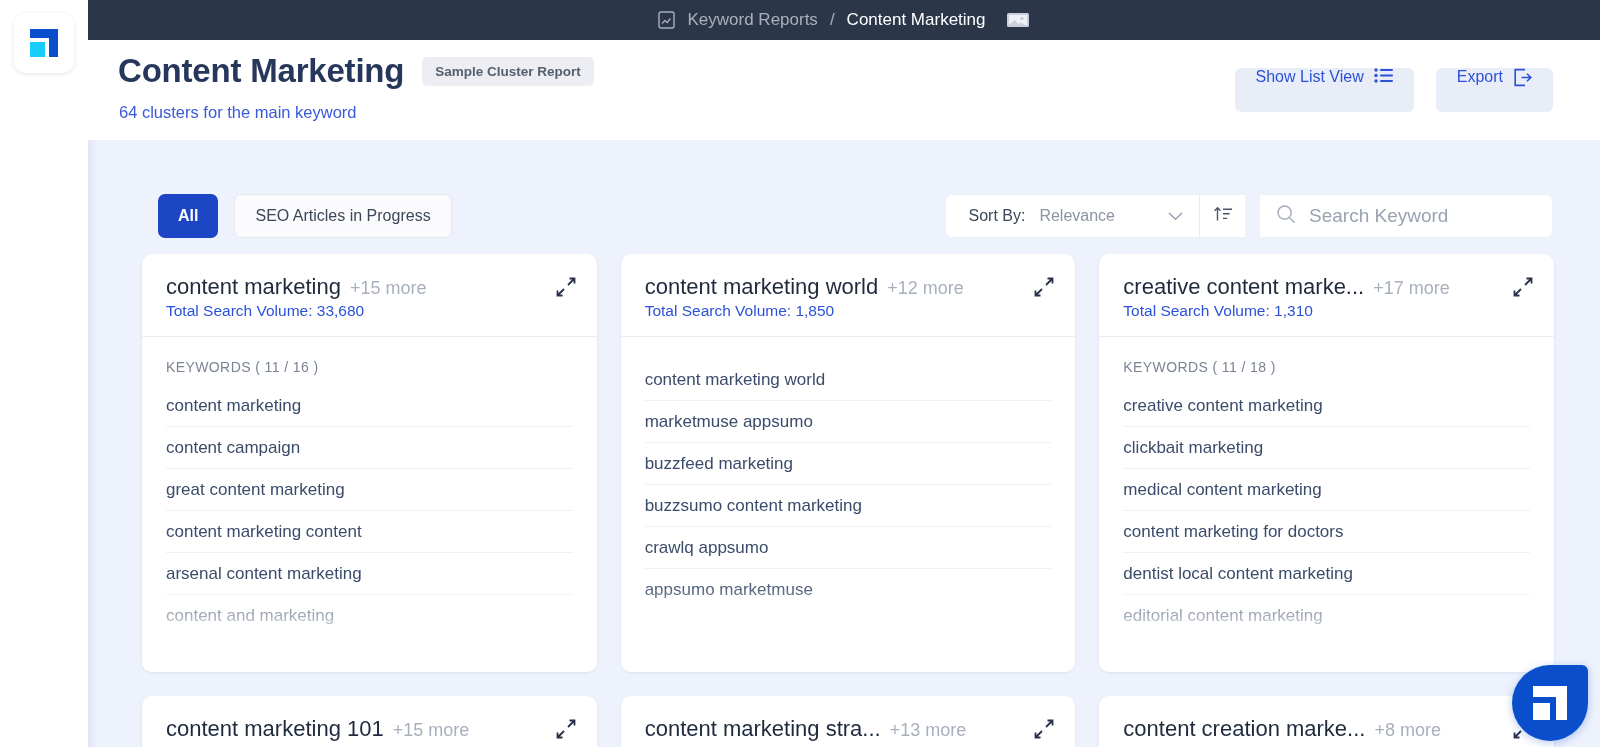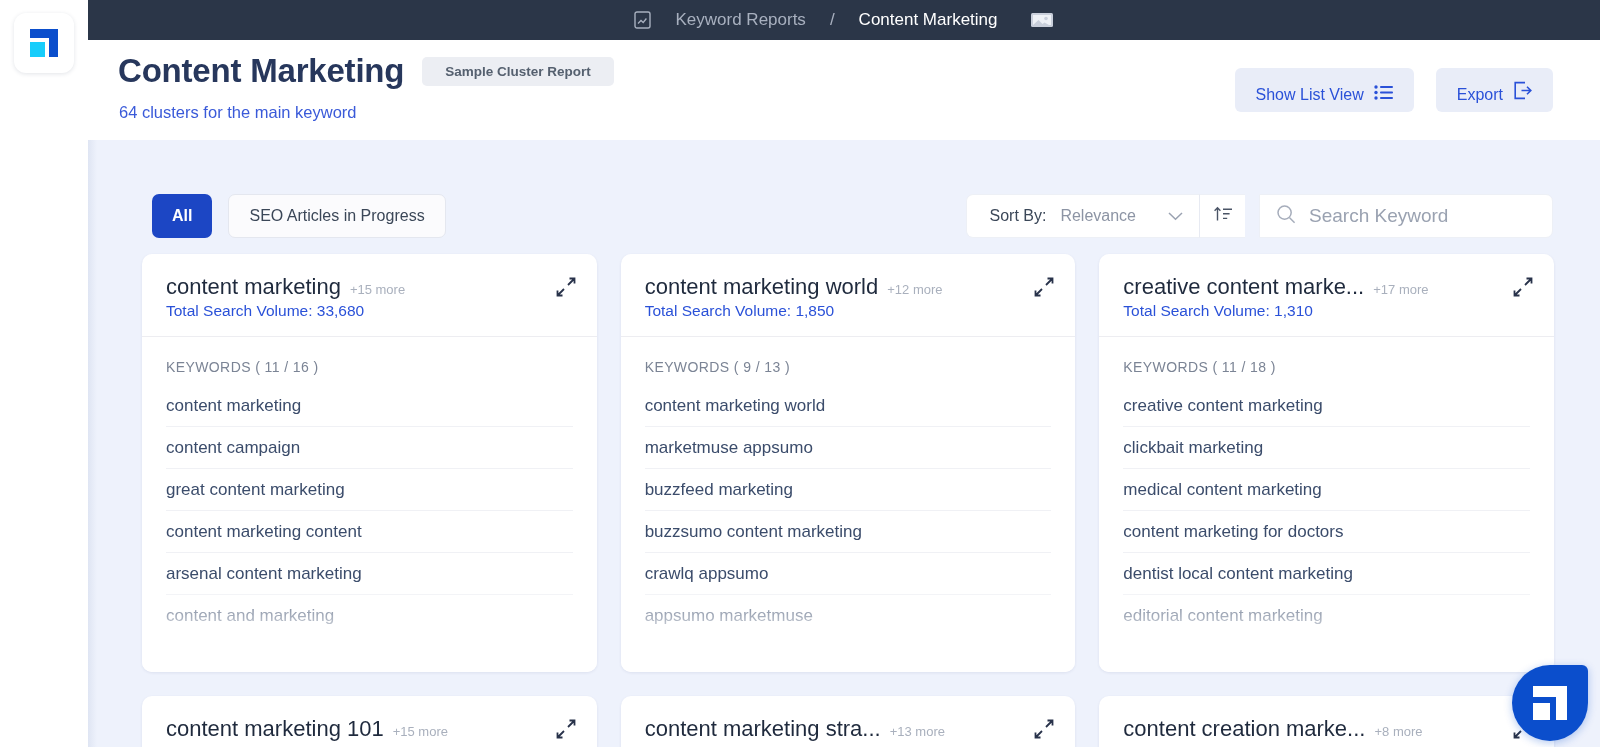--- a/index.html
+++ b/index.html
@@ -32,84 +32,84 @@
   .logo-mark .sq {
     position: absolute; left: 0; bottom: 0; width: 15px; height: 15px; background: #17cdfb;
   }
 
   
   .topbar {
     position: absolute; left: 88px; top: 0; width: 1512px; height: 40px;
     background: #2b3648; display: flex; align-items: center; justify-content: center;
     z-index: 5;
   }
-  .crumbs { display: flex; align-items: center; gap: 24px; font-size: 17px; }
+  .crumbs { display: flex; align-items: center; gap: 12px; font-size: 17px; }
   .crumb-muted { color: #a8b0bf; }
   .crumb-sep { color: #a8b0bf; }
   .crumb-current { color: #ffffff; }
   .crumb-icon { display: inline-flex; align-items: center; }
 
   
   .page-header {
     position: absolute; left: 88px; top: 40px; width: 1512px; height: 100px;
     background: #ffffff; z-index: 4;
   }
   .title-row { position: absolute; left: 30px; top: 12px; display: flex; align-items: center; gap: 18px; }
   .page-title {
     font-size: 33px; font-weight: bold; color: #27375c; letter-spacing: -.2px;
   }
   .sample-badge {
     background: #eceef3; color: #55606f; font-size: 13.5px; font-weight: bold;
-    padding: 7px 23px; border-radius: 5px; white-space: nowrap;
+    padding: 7px 13px; border-radius: 5px; white-space: nowrap;
   }
   .subtitle {
     position: absolute; left: 31px; top: 63px;
     font-size: 16.5px; color: #3a5ad9;
   }
   .header-actions {
     position: absolute; right: 47px; top: 28px; display: flex; gap: 22px;
   }
   .hdr-btn {
     background: #e9edf8; color: #2a51d8; border: none;
     font-family: inherit; font-size: 16px; border-radius: 6px;
-    height: 44px; padding: 8px 21px; display: flex; align-items: flex-end; gap: 10px;
+    height: 44px; padding: 0 21px; display: flex; align-items: flex-start; gap: 10px;
     cursor: pointer; white-space: nowrap;
   }
 
   
   .content {
     position: absolute; left: 88px; top: 140px; width: 1512px; height: 607px;
     background: #eef2fc; overflow: hidden;
   }
   .content::before {
     content: ""; position: absolute; left: 0; top: 0; width: 9px; height: 607px;
     background: linear-gradient(to right, #dfe5f3, #eef2fc);
   }
 
   .toolbar {
-    position: absolute; left: 64px; top: 54px; right: 47px; height: 44px;
+    position: absolute; left: 70px; top: 54px; right: 47px; height: 44px;
   }
   .filters { position: absolute; left: 0; top: 0; display: flex; gap: 16px; }
   .chip {
     height: 44px; padding: 0 20px; border-radius: 7px; font-size: 16px;
     display: flex; align-items: center; cursor: pointer; font-family: inherit;
     white-space: nowrap;
   }
   .chip.active { background: #1c46c4; color: #ffffff; font-weight: bold; border: none; }
   .chip.inactive { background: #fbfbfd; color: #3b4758; border: 1px solid #e4e7ef; }
 
   .right-tools { position: absolute; right: 0; top: 0; display: flex; }
   .sort-box {
     height: 44px; background: #ffffff; border-radius: 7px 0 0 7px;
     display: flex; align-items: center; padding: 0 0 0 22px; gap: 14px;
     border: 1px solid #edf0f6; border-right: none; justify-content: center;
   }
   .sort-label { font-size: 16px; color: #3b4758; }
   .sort-value {
-    font-size: 16px; color: #8c94a4; display: flex; align-items: center; gap: 32px;
+    font-size: 16px; color: #8c94a4; display: flex; align-items: center; gap: 53px;
     cursor: pointer; padding-right: 16px;
   }
   .sort-dir {
     width: 46px; height: 44px; background: #ffffff; border-left: 1px solid #e7eaf2;
     display: flex; align-items: center; justify-content: center; cursor: pointer;
     border-top: 1px solid #edf0f6; border-bottom: 1px solid #edf0f6;
   }
   .search-box {
     width: 294px; height: 44px; background: #ffffff; border-radius: 0 7px 7px 0;
     margin-left: 14px; display: flex; align-items: center; gap: 13px; padding: 0 16px;
@@ -129,21 +129,21 @@
   .card {
     background: #ffffff; border-radius: 10px; box-shadow: 0 1px 3px rgba(40,60,110,.09);
     height: 418px; overflow: hidden; position: relative; display: flex; flex-direction: column;
   }
   .card-head { padding: 20px 22px 16px 24px; position: relative; }
   .card-title-row { display: flex; align-items: baseline; gap: 9px; padding-right: 40px; }
   .card-title {
     font-size: 22px; color: #1f2a3d; white-space: nowrap; overflow: hidden;
     text-overflow: ellipsis; max-width: 290px;
   }
-  .card-more { font-size: 13px; color: #a9b0bd; white-space: nowrap; }
+  .card-more { font-size: 18px; color: #a9b0bd; white-space: nowrap; }
   .expand-btn {
     position: absolute; right: 20px; top: 22px; width: 22px; height: 22px;
     cursor: pointer; display: flex; align-items: center; justify-content: center;
   }
   .card-volume { margin-top: 2px; font-size: 15.5px; color: #2a51d8; }
   .card-sep { height: 1px; background: #ededf1; }
   .card-body { padding: 22px 24px 0 24px; position: relative; flex: 1; }
   .kw-head { font-size: 14px; color: #7b8495; letter-spacing: .4px; margin-bottom: 10px; }
   .kw-head .count { color: #7b8495; }
   .kw-list { list-style: none; }
@@ -324,24 +324,20 @@
           <div class="expand-btn">
             <svg width="20" height="20" viewBox="0 0 20 20" fill="none">
               <path d="M12 8l6-6M13.5 1.5H18.5V6.5" stroke="#28324a" stroke-width="1.8" fill="none"></path>
               <path d="M8 12l-6 6M6.5 18.5H1.5V13.5" stroke="#28324a" stroke-width="1.8" fill="none"></path>
             </svg>
           </div>
           <div class="card-volume">Total Search Volume: 1,850</div>
         </div>
         <div class="card-sep"></div>
         <div class="card-body">
-          <div class="kw-head">
-            <span>KEYWORDS</span>
-            <span class="count">( 9 / 13 )</span>
-          </div>
           <ul class="kw-list">
             <li class="kw-item">content marketing world</li>
             <li class="kw-item">marketmuse appsumo</li>
             <li class="kw-item">buzzfeed marketing</li>
             <li class="kw-item">buzzsumo content marketing</li>
             <li class="kw-item">crawlq appsumo</li>
             <li class="kw-item">appsumo marketmuse</li>
           </ul>
           <div class="card-fade"></div>
         </div>

